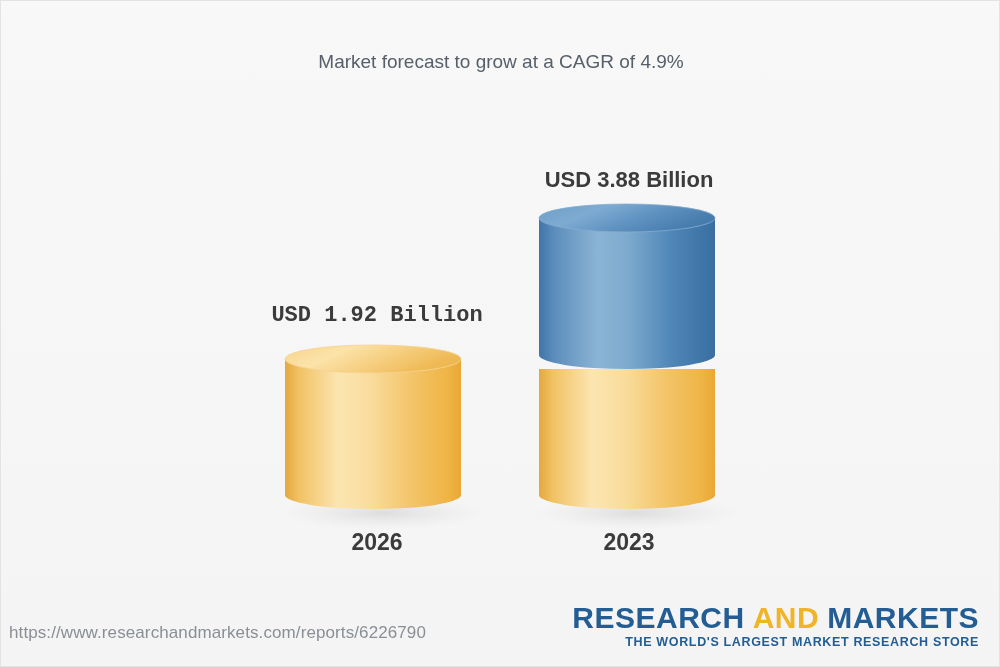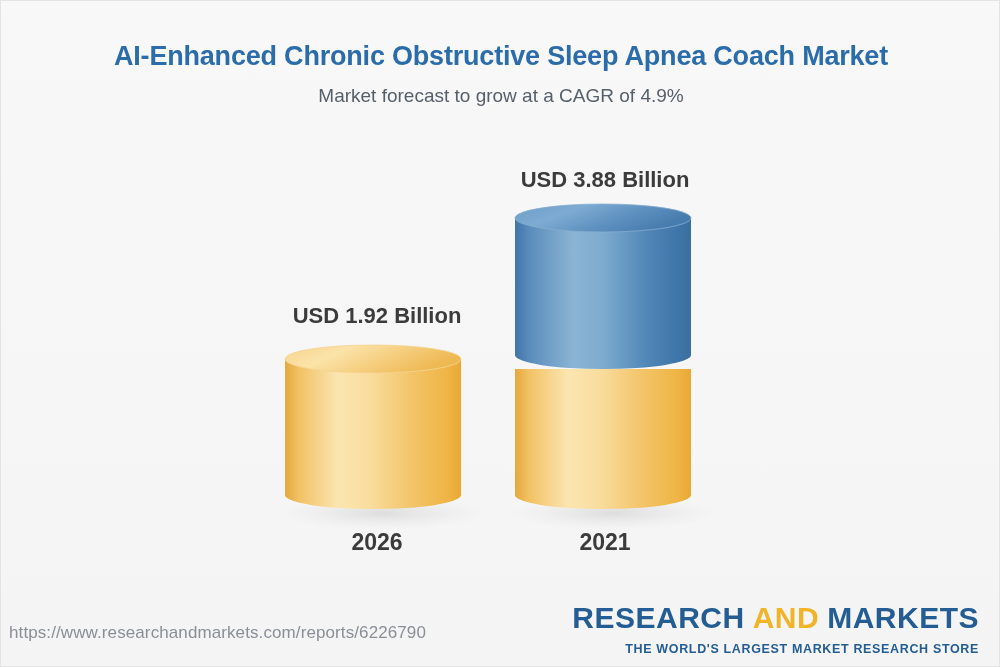--- a/index.html
+++ b/index.html
@@ -119,39 +119,38 @@
   }
   #logo-wordmark .and {
     color: #f0b429;
   }
   #logo-tagline {
     font-size: 12.5px;
     font-weight: bold;
     letter-spacing: 0.65px;
     color: #235d93;
     line-height: 16px;
-    margin-top: 7px;
+    margin-top: 0;
     white-space: nowrap;
   }
 </style>
 </head>
 <body>
 
 <div id="infographic">
 
   <div id="header">
-    <div id="chart-title">AI-Enhanced Chronic Obstructive Sleep Apnea Coach Market</div>
     <div id="chart-subtitle">Market forecast to grow at a CAGR of 4.9%</div>
   </div>
 
   <div id="plot-area">
 
     <div class="bar-group" style="left:226px; top:0; width:300px; height:667px;">
 
-      <div class="value-label" style="top:302px;">USD 1.92 Billion</div>
+      <div class="value-label" style="top:302px;font-family:Liberation Mono, monospace;">USD 1.92 Billion</div>
 
       <svg class="cylinder-svg" style="left:40px; top:334px;" width="220" height="200" viewBox="0 0 220 200">
         <defs>
           <linearGradient id="yellowBody1" x1="0" y1="0" x2="1" y2="0">
             <stop offset="0%" stop-color="#e4a83f"></stop>
             <stop offset="8%" stop-color="#f2c264"></stop>
             <stop offset="30%" stop-color="#fbe5b0"></stop>
             <stop offset="48%" stop-color="#f9dd9e"></stop>
             <stop offset="72%" stop-color="#f3c469"></stop>
             <stop offset="92%" stop-color="#efb546"></stop>
@@ -175,21 +174,21 @@
         <path d="M 18,24 L 18,160 A 88,14 0 0 0 194,160 L 194,24 Z" fill="url(#yellowBody1)"></path>
 
         <ellipse cx="106" cy="24" rx="88" ry="14" fill="url(#yellowTop1)"></ellipse>
 
         <ellipse cx="106" cy="24" rx="88" ry="14" fill="none" stroke="#f6d492" stroke-width="1" stroke-opacity="0.85"></ellipse>
       </svg>
 
       <div class="category-label" style="top:528px;">2026</div>
     </div>
 
-    <div class="bar-group" style="left:454px; top:0; width:300px; height:535px;">
+    <div class="bar-group" style="left:478px; top:0; width:300px; height:535px;">
 
       <div class="value-label" style="top:166px;">USD 3.88 Billion</div>
 
       <svg class="cylinder-svg" style="left:42px; top:192px;" width="220" height="342" viewBox="0 0 220 342">
         <defs>
           <linearGradient id="blueBody2" x1="0" y1="0" x2="1" y2="0">
             <stop offset="0%" stop-color="#3f75a8"></stop>
             <stop offset="8%" stop-color="#5a8cbb"></stop>
             <stop offset="33%" stop-color="#8bb4d4"></stop>
             <stop offset="50%" stop-color="#7dabcf"></stop>
@@ -222,21 +221,21 @@
         <ellipse cx="116" cy="320" rx="104" ry="17" fill="url(#shadow2)"></ellipse>
 
         <path d="M 18,176 L 18,302 A 88,14 0 0 0 194,302 L 194,176 Z" fill="url(#yellowBody2)"></path>
 
         <path d="M 18,25 L 18,162 A 88,14 0 0 0 194,162 L 194,25 Z" fill="url(#blueBody2)"></path>
 
         <ellipse cx="106" cy="25" rx="88" ry="14" fill="url(#blueTop2)"></ellipse>
         <ellipse cx="106" cy="25" rx="88" ry="14" fill="none" stroke="#86aed0" stroke-width="1" stroke-opacity="0.8"></ellipse>
       </svg>
 
-      <div class="category-label" style="top:528px;">2021</div>
+      <div class="category-label" style="top:528px;">2023</div>
     </div>
 
   </div>
 
   <div id="footer-url">https://www.researchandmarkets.com/reports/6226790</div>
 
   <div id="logo">
     <div id="logo-wordmark"><span>RESEARCH</span><span class="and" style="margin:0 8px;">AND</span><span>MARKETS</span></div>
     <div id="logo-tagline">THE WORLD'S LARGEST MARKET RESEARCH STORE</div>
   </div>

